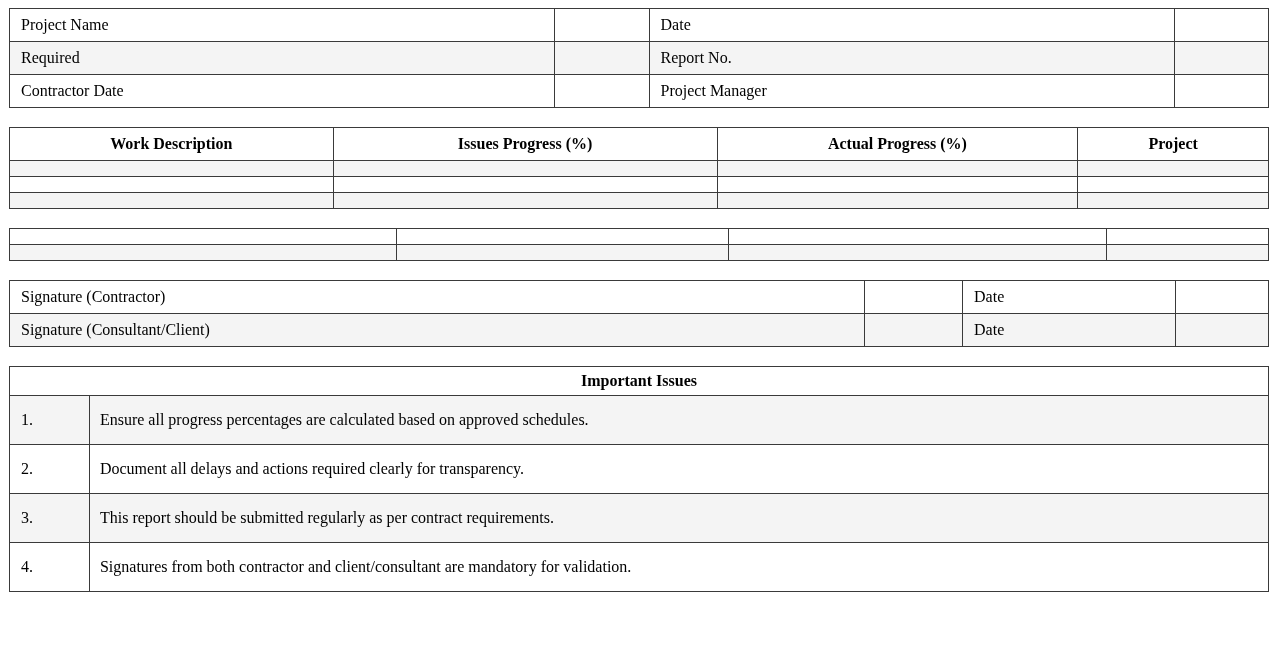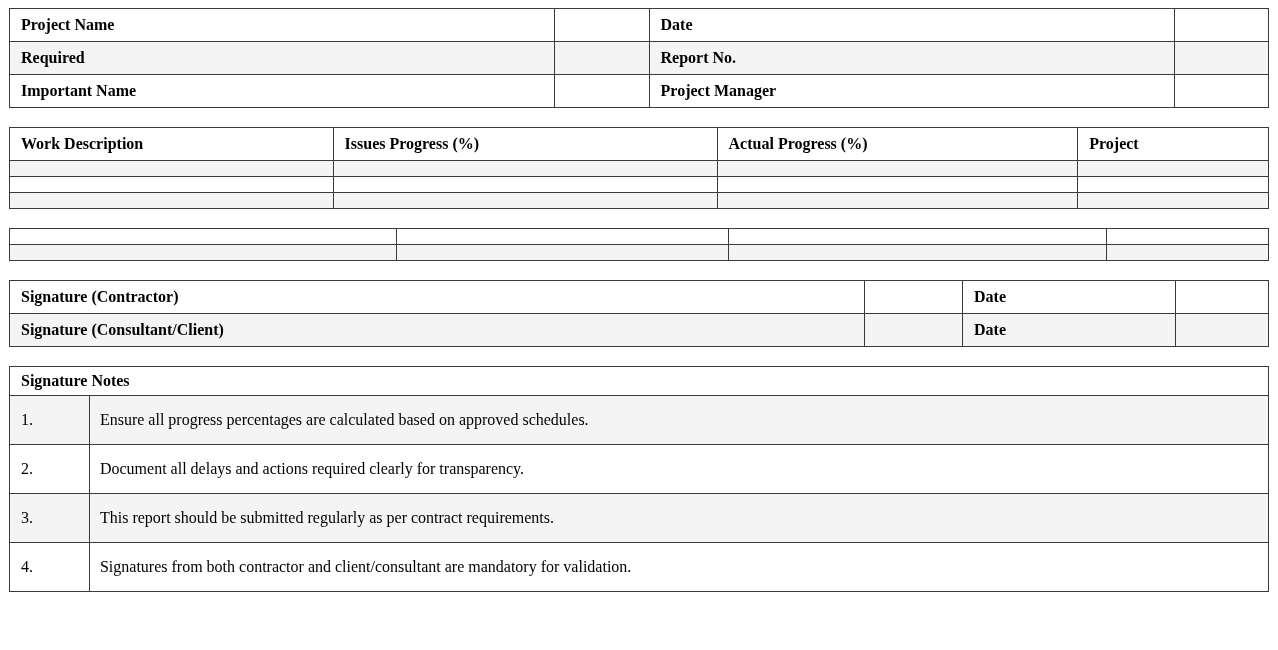--- a/index.html
+++ b/index.html
@@ -22,27 +22,27 @@
     table-layout: fixed;
     margin-bottom: 19px;
   }
   td, th {
     border: 1px solid #3a3a3a;
     overflow: hidden;
     white-space: nowrap;
     vertical-align: middle;
   }
   th {
-    text-align: left;
+    text-align: center;
     font-weight: bold;
     font-size: 16px;
     padding: 7px 11px;
   }
   td.label {
-    font-weight: bold;
+    font-weight: normal;
     font-size: 16px;
     padding: 7px 11px;
   }
   td.value {
     padding: 7px 11px;
   }
   tr.thin td {
     height: 15px;
     padding: 0 11px;
     font-size: 12px;
@@ -81,21 +81,21 @@
       <td class="label">Date</td>
       <td class="value"></td>
     </tr>
     <tr>
       <td class="label">Required</td>
       <td class="value"></td>
       <td class="label">Report No.</td>
       <td class="value"></td>
     </tr>
     <tr>
-      <td class="label">Important Name</td>
+      <td class="label">Contractor Date</td>
       <td class="value"></td>
       <td class="label">Project Manager</td>
       <td class="value"></td>
     </tr>
   </tbody>
 </table>
 
 <table>
   <colgroup>
     <col style="width:25.7%">
@@ -177,21 +177,21 @@
   </tbody>
 </table>
 
 <table>
   <colgroup>
     <col style="width:6.35%">
       <col style="width:93.65%">
   </colgroup>
   <tbody>
     <tr>
-      <th class="notes-title" colspan="2">Signature Notes</th>
+      <th class="notes-title" colspan="2">Important Issues</th>
     </tr>
     <tr>
       <td class="note-num">1.</td>
       <td class="note-text">Ensure all progress percentages are calculated based on approved schedules.</td>
     </tr>
     <tr>
       <td class="note-num">2.</td>
       <td class="note-text">Document all delays and actions required clearly for transparency.</td>
     </tr>
     <tr>

